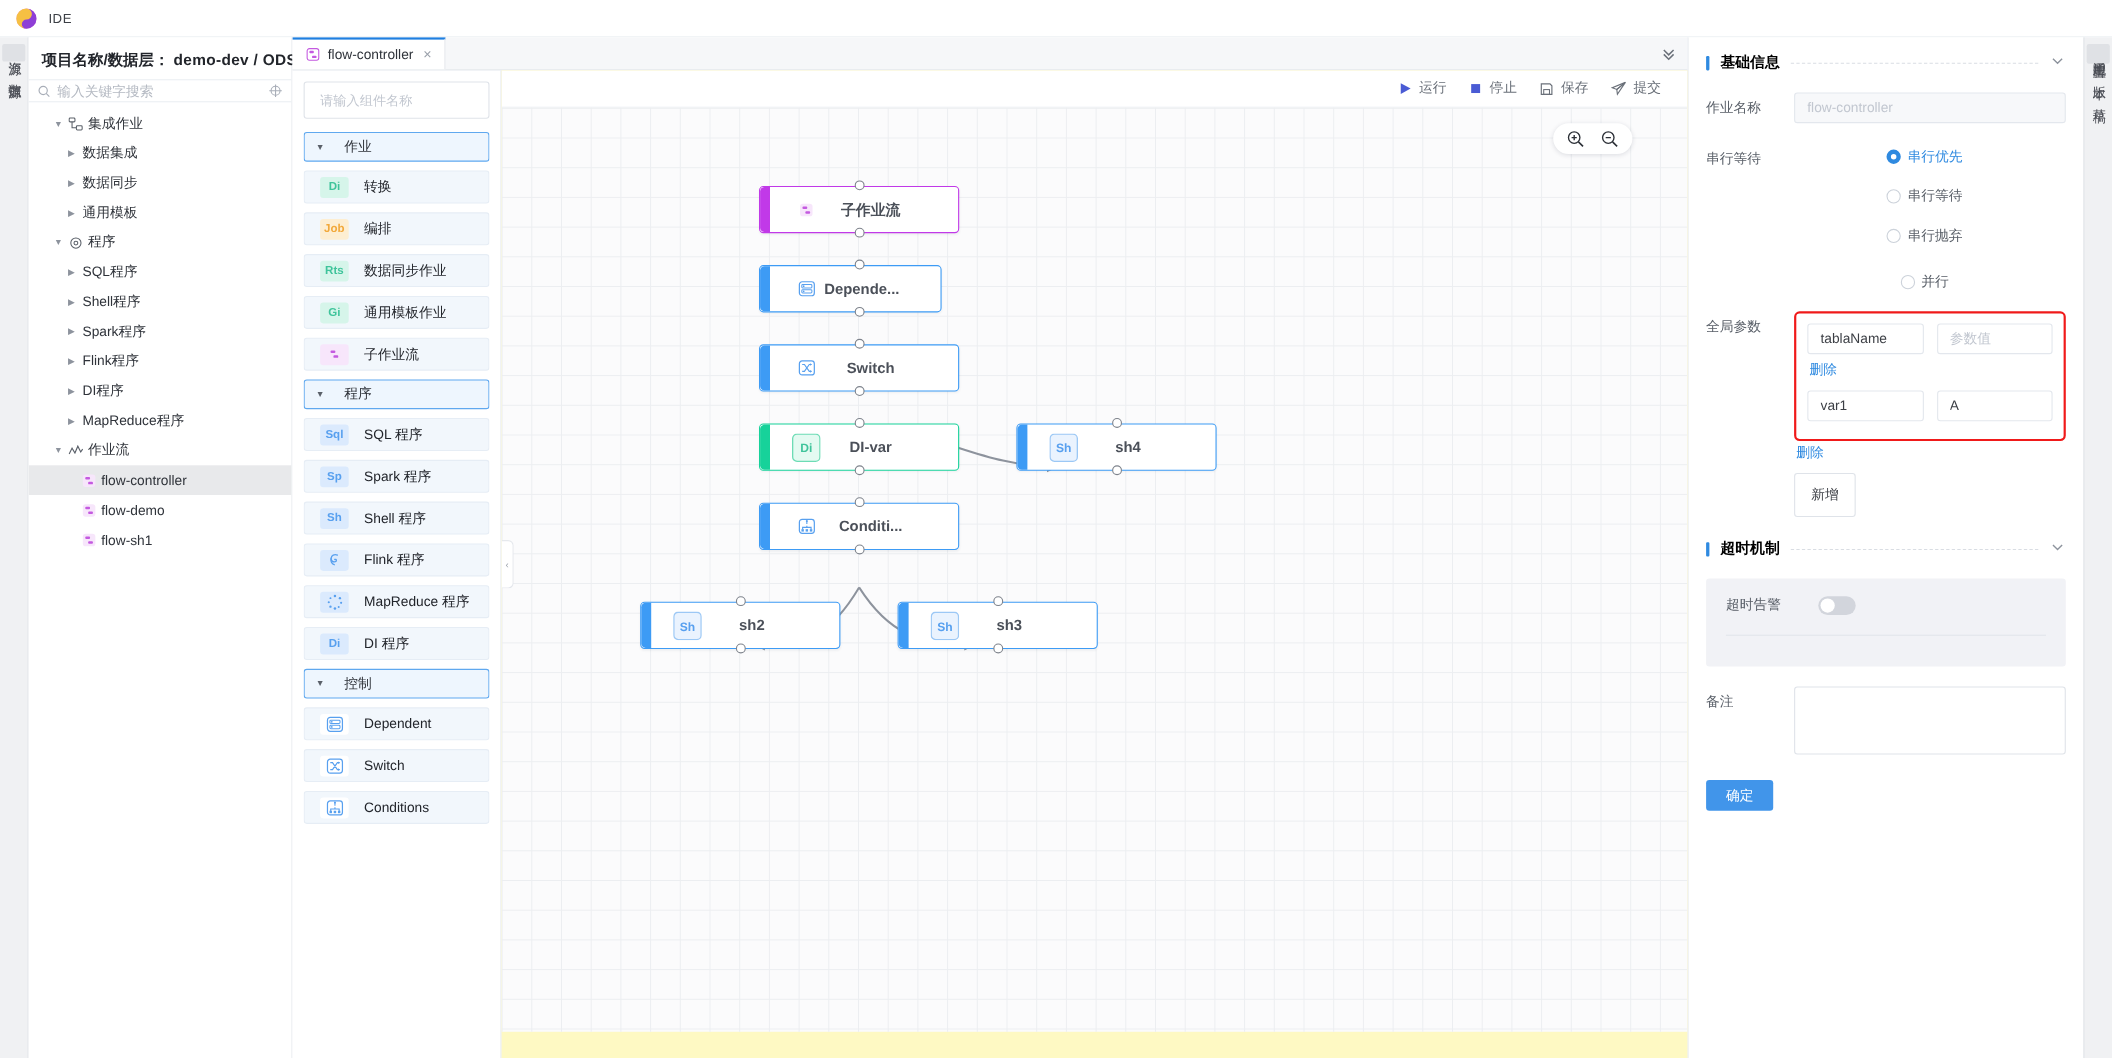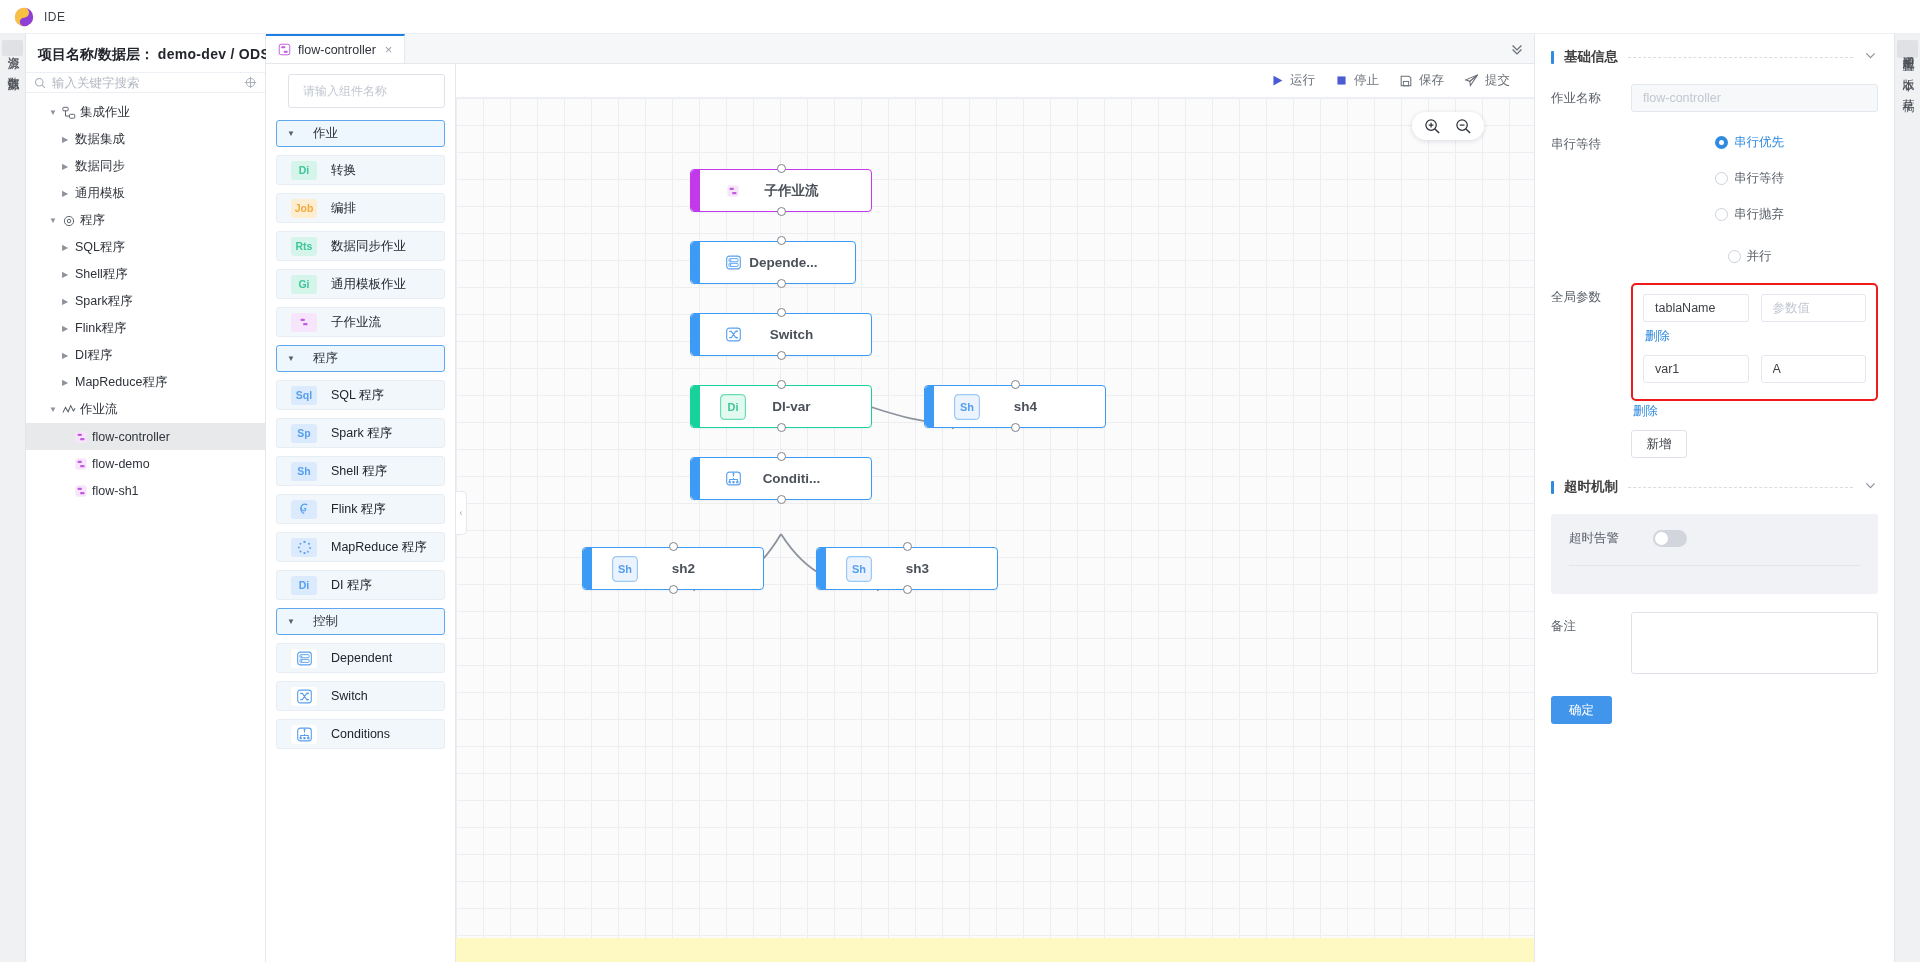--- a/index.html
+++ b/index.html
@@ -83,21 +83,21 @@
 
   .center-body { flex: 1 1 auto; display: flex; min-height: 0; }
 
   
   .palette {
     width: 190px; flex: 0 0 190px; background: #fff; border-right: 1px solid #e4e7ec;
     display: flex; flex-direction: column; min-height: 0; padding: 10px 10px 0 10px;
   }
   .pal-search {
     height: 26px; border: 1px solid #dfe3e9; border-radius: 3px; display: flex;
-    align-items: center; gap: 6px; padding: 16px 8px; margin-bottom: 12px; color: #b4b9c2; margin-left: 12px;
+    align-items: center; gap: 6px; padding: 16px 8px; margin-bottom: 12px; color: #b4b9c2;
   }
   .pal-search input {
     border: 0; outline: 0; font-size: 12px; flex: 1 1 auto; background: transparent;
     color: #3c3f45; font-family: inherit;
   }
   .pal-search input::placeholder { color: #c2c7d0; }
   .pal-scroll { flex: 1 1 auto; overflow: hidden; }
   .pal-group {
     height: 27px; border: 1px solid #5fa8ef; background: #eef6fe; border-radius: 3px;
     display: flex; align-items: center; font-size: 12.5px; color: #2f333a;
@@ -168,21 +168,21 @@
     gap: 6px; padding-left: 12px; font-size: 12px; color: #4a4d55; z-index: 9;
   }
 
   
   .props {
     width: 360px; flex: 0 0 360px; background: #fff; border-left: 1px solid #e4e7ec;
     padding: 14px 16px 0 16px; overflow: hidden;
   }
   .sec-head { display: flex; align-items: center; gap: 10px; margin-bottom: 18px; }
   .sec-head .tick { width: 3px; height: 13px; background: #2f8ae0; border-radius: 1px; }
-  .sec-head .stitle { font-size: 13.5px; font-weight: bold; color: #404040; white-space: nowrap; }
+  .sec-head .stitle { font-size: 13.5px; font-weight: bold; color: #000000; white-space: nowrap; }
   .sec-head .dots { flex: 1 1 auto; border-top: 1px dashed #d9dde3; }
   .sec-head .sc { font-size: 12px; color: #8d939d; cursor: pointer; }
   .frow { display: flex; align-items: flex-start; margin-bottom: 18px; }
   .flabel { width: 80px; flex: 0 0 80px; font-size: 12.5px; color: #5a6069; padding-top: 6px; }
   .fctrl { flex: 1 1 auto; }
   .inp {
     width: 100%; height: 28px; border: 1px solid #e3e7ed; border-radius: 3px;
     padding: 0 11px; font-size: 12.5px; color: #3c3f45; font-family: inherit;
     background: #f7f8fa; outline: none;
   }
@@ -192,21 +192,21 @@
   .radio { display: inline-flex; align-items: center; gap: 6px; cursor: pointer; margin-right: 10px; }
   .radio .dot { width: 13px; height: 13px; border-radius: 50%; border: 1px solid #ccd2da; background: #fff; flex: 0 0 13px; }
   .radio.on .dot { border: 4px solid #2f8ae0; background: #fff; }
   .radio .rl { font-size: 12.5px; color: #5a6069; }
   .radio.on .rl { color: #2f8ae0; }
   .gp-box { border: 2px solid #f01a1a; border-radius: 5px; padding: 9px 10px 12px 10px; }
   .gp-pair { display: flex; gap: 12px; margin-bottom: 4px; }
   .gp-pair .inp { flex: 1 1 50%; }
   .del-link { font-size: 12.5px; color: #2f8ae0; cursor: pointer; margin: 2px 0 10px 2px; display: inline-block; }
   .add-btn {
-    height: 28px; min-width: 56px; padding: 0 14px; border: 1px solid #dfe3e9; background: #fff;
+    height: 40px; min-width: 56px; padding: 0 14px; border: 1px solid #dfe3e9; background: #fff;
     border-radius: 3px; font-size: 12.5px; color: #3c3f45; cursor: pointer; font-family: inherit;
   }
   .timeout-box { background: #f1f2f6; border-radius: 3px; padding: 16px 18px 14px 18px; margin-bottom: 18px; }
   .to-row { display: flex; align-items: center; gap: 34px; padding-bottom: 18px; border-bottom: 1px solid #e2e5ea; }
   .to-label { font-size: 12.5px; color: #5a6069; }
   .switch { width: 34px; height: 17px; border-radius: 9px; background: #d2d5dc; position: relative; cursor: pointer; }
   .switch .knob { position: absolute; top: 2px; left: 2px; width: 13px; height: 13px; border-radius: 50%; background: #fff; }
   .to-filler { height: 14px; }
   .ta {
     width: 100%; height: 62px; border: 1px solid #dfe3e9; border-radius: 3px;

